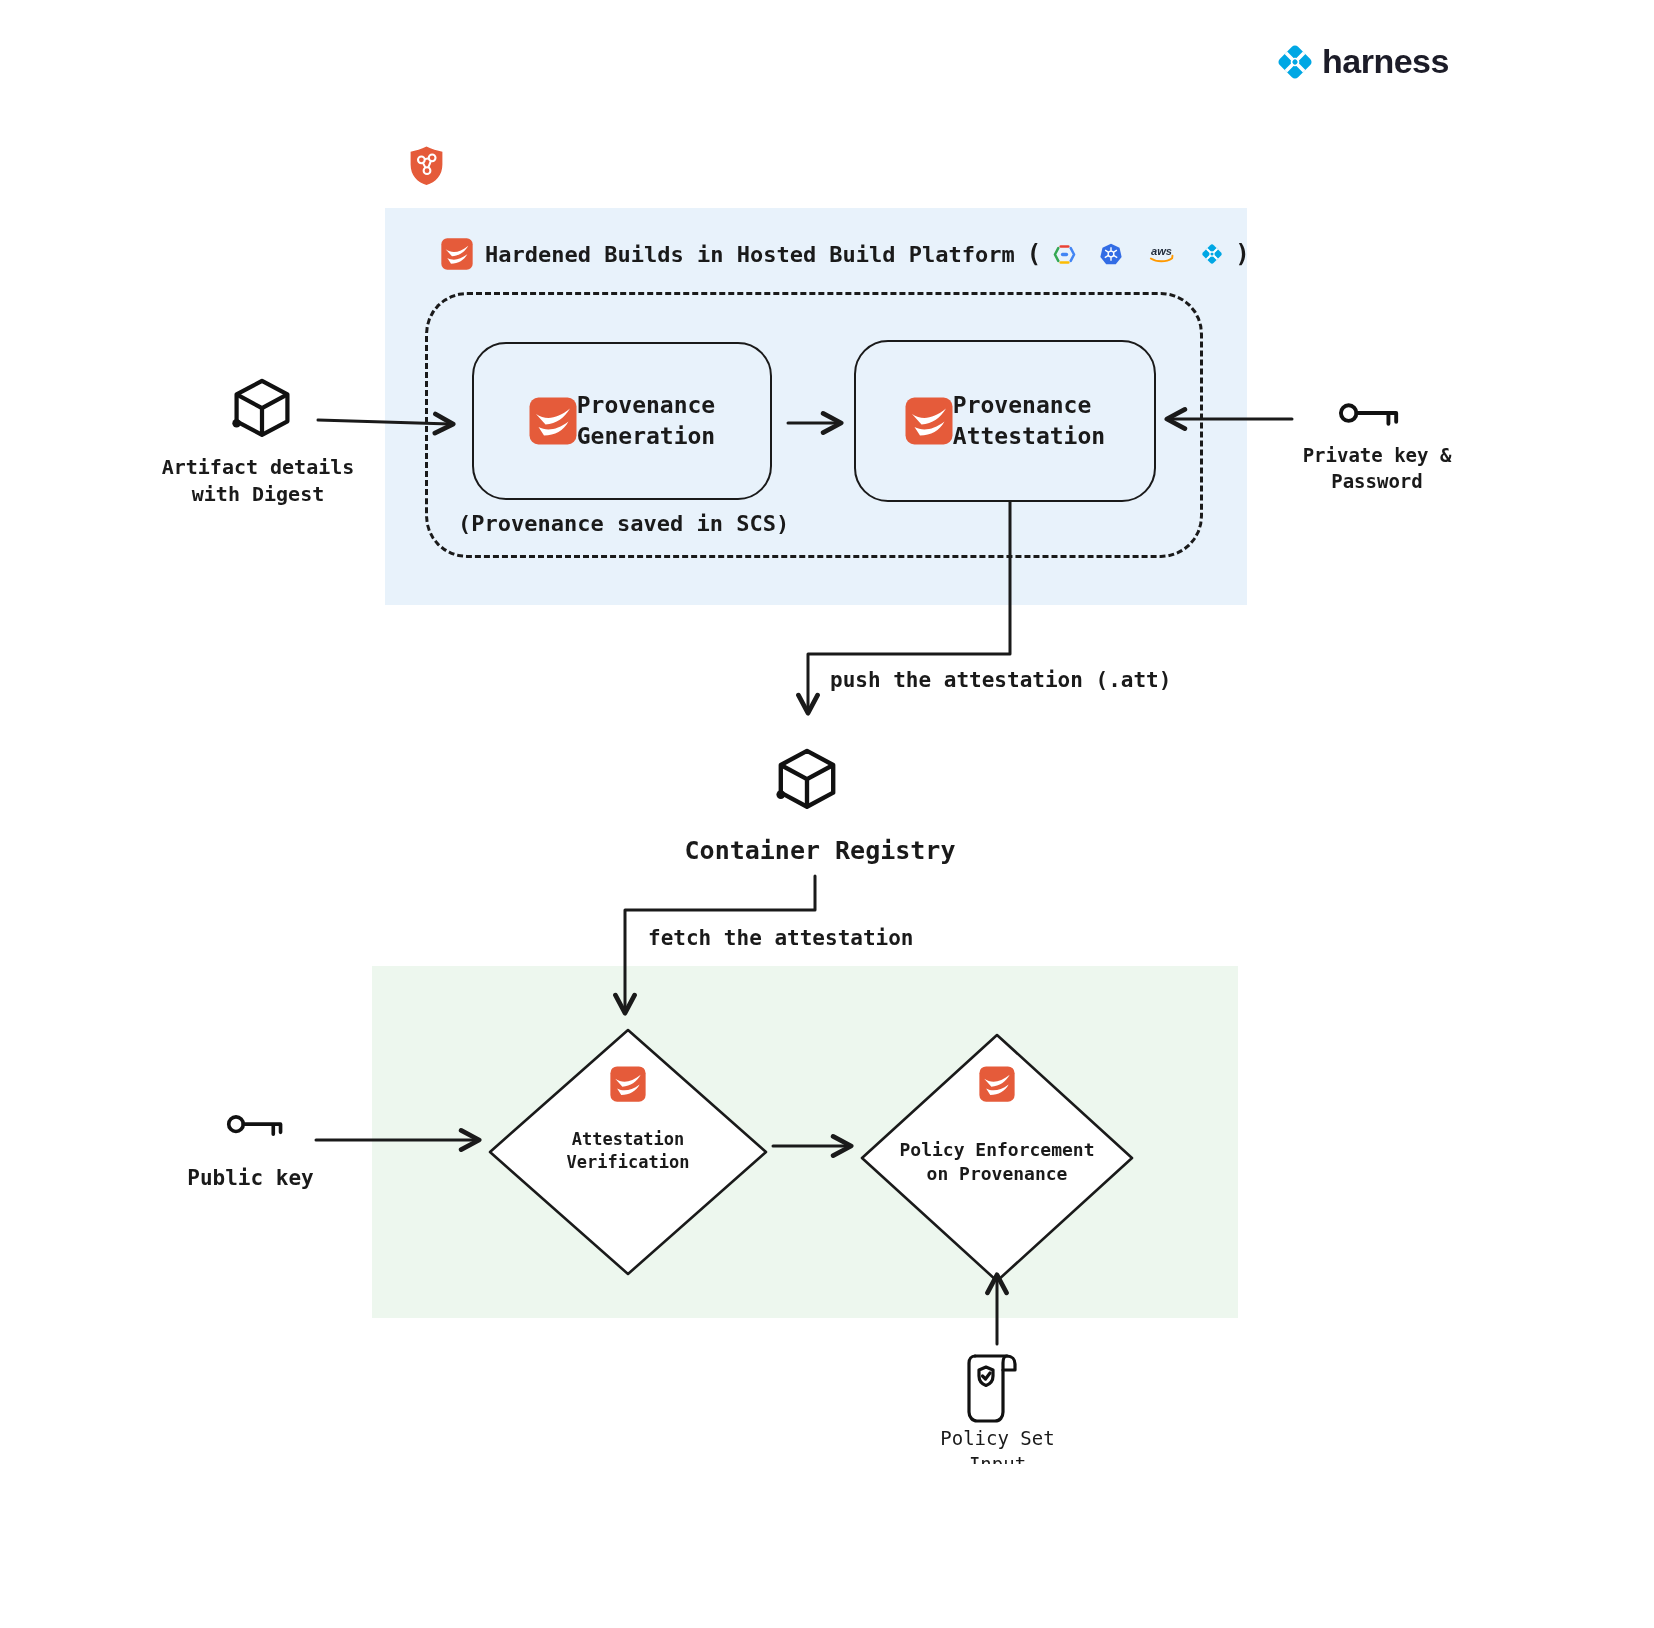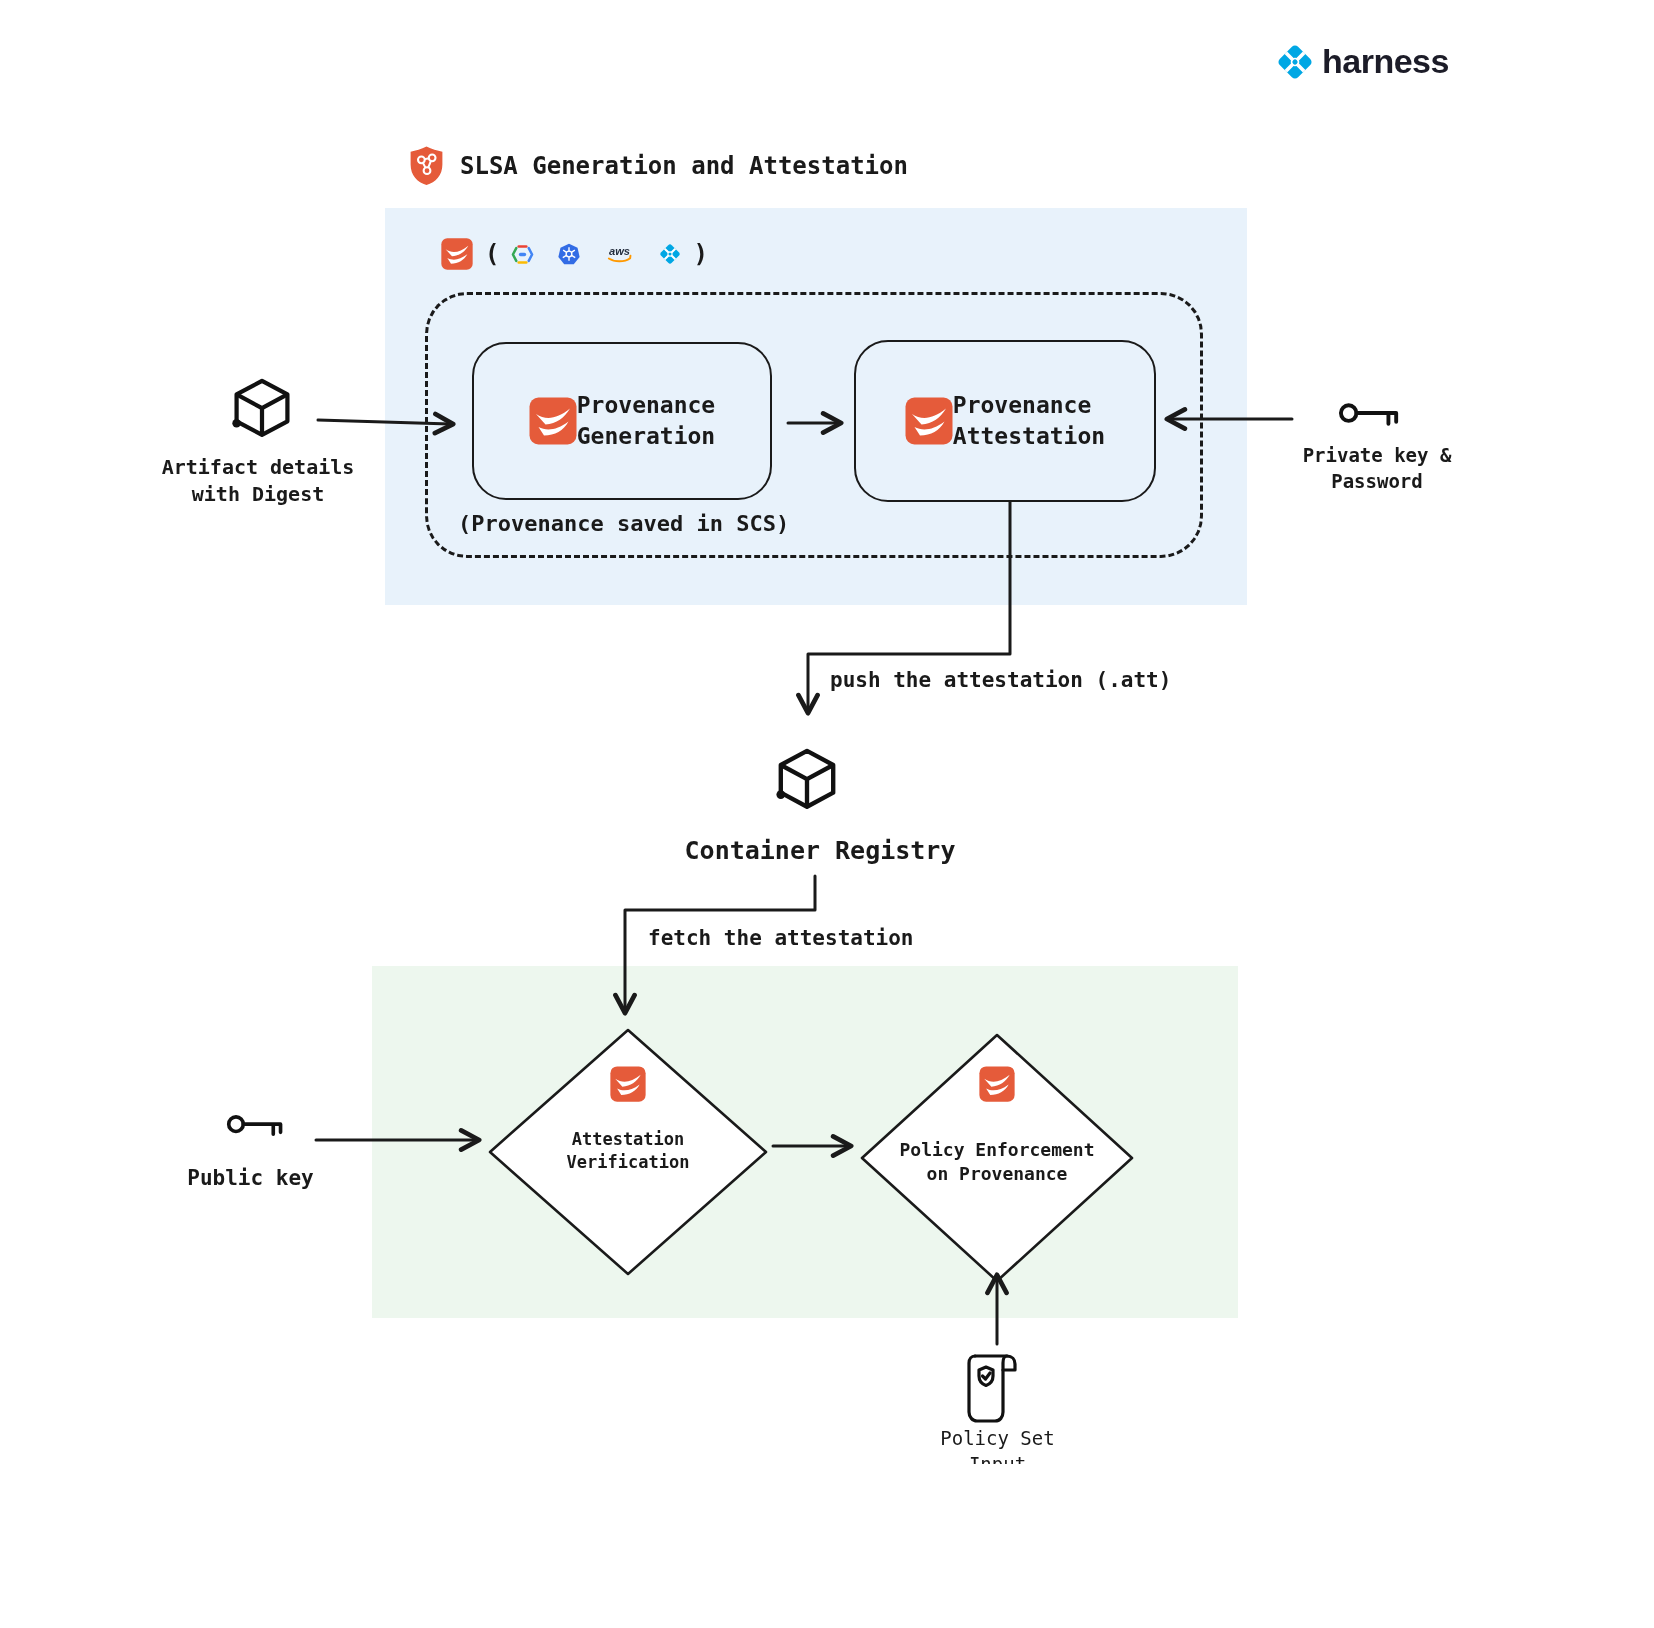--- a/index.html
+++ b/index.html
@@ -117,31 +117,31 @@
         <svg width="37" height="41" viewBox="0 0 36 40">
           <path d="M18 1.5 C13 4 7.5 5.5 2.5 6.5 V19 C2.5 29.5 9 36.5 18 39 C27 36.5 33.5 29.5 33.5 19 V6.5 C28.5 5.5 23 4 18 1.5 Z" fill="#e55b3a"></path>
           <g stroke="#ffffff" stroke-width="2" fill="none">
             <path d="M13 14.5 L23.5 12.5 M13 14.5 L18.5 25 M23.5 12.5 L18.5 25"></path>
           </g>
           <circle cx="13" cy="14.5" r="3.3" fill="#e55b3a" stroke="#ffffff" stroke-width="2"></circle>
           <circle cx="23.5" cy="12.5" r="3.3" fill="#e55b3a" stroke="#ffffff" stroke-width="2"></circle>
           <circle cx="18.5" cy="25" r="3.3" fill="#e55b3a" stroke="#ffffff" stroke-width="2"></circle>
         </svg>
       </span>
-      <span class="sec-title-text">SLSA Generation and Attestation</span>
     </div>
 
     <div class="abs platform-head">
       <span class="icon-wrap">
         <svg width="32" height="32" viewBox="0 0 48 48">
           <rect x="0.5" y="0.5" width="47" height="47" rx="9" fill="#e55b3a"></rect>
           <path d="M7 17 C17 23.5 28 22 41 11.5 C35.5 21 27.5 26.5 16.5 27.5 Z" fill="#ffffff"></path>
           <path d="M9.5 30 C18 34.5 28 33 39.5 24.5 C34.5 33.5 26 38.5 15 38.5 Z" fill="#ffffff"></path>
         </svg>
       </span>
+      <span>Hardened Builds in Hosted Build Platform</span>
       <span class="paren">(</span>
       <span class="plat-icons">
         <span class="icon-wrap">
           <svg width="23" height="21" viewBox="0 0 24 21">
             <g fill="none" stroke-width="2.6" stroke-linecap="round" stroke-linejoin="round">
               <path d="M8 2.2 L16 2.2" stroke="#ea4335"></path>
               <path d="M18.5 3.8 L22 10.5 L18.5 17.2" stroke="#4285f4"></path>
               <path d="M16 18.8 L8 18.8" stroke="#fbbc05"></path>
               <path d="M5.5 17.2 L2 10.5 L5.5 3.8" stroke="#34a853"></path>
             </g>

